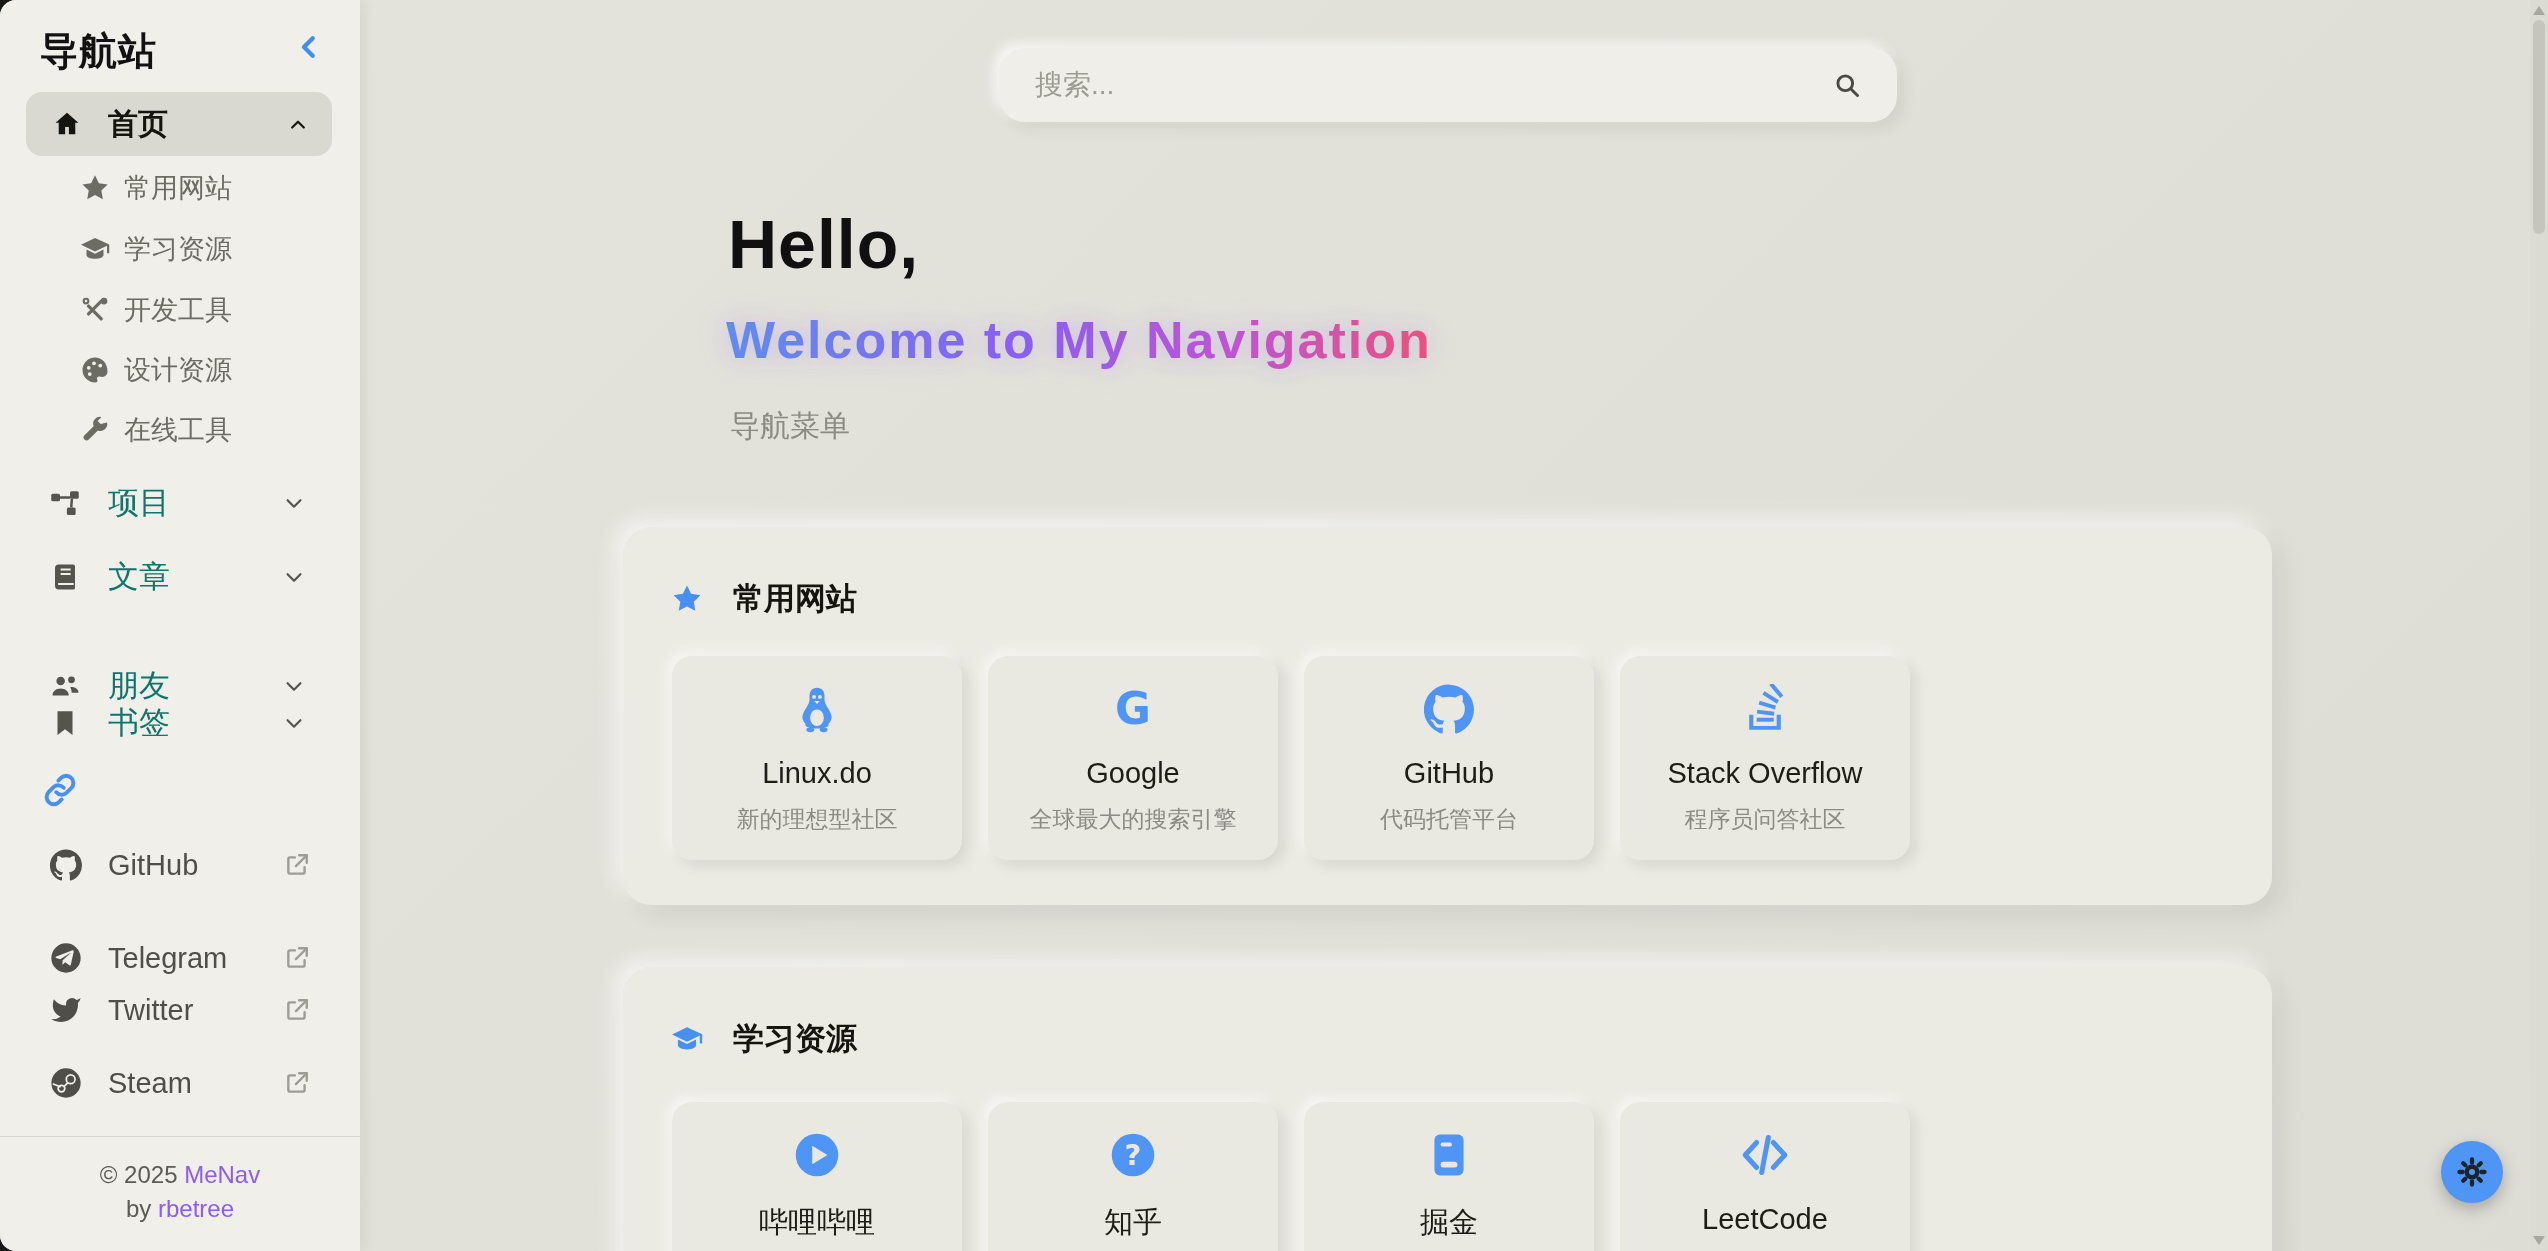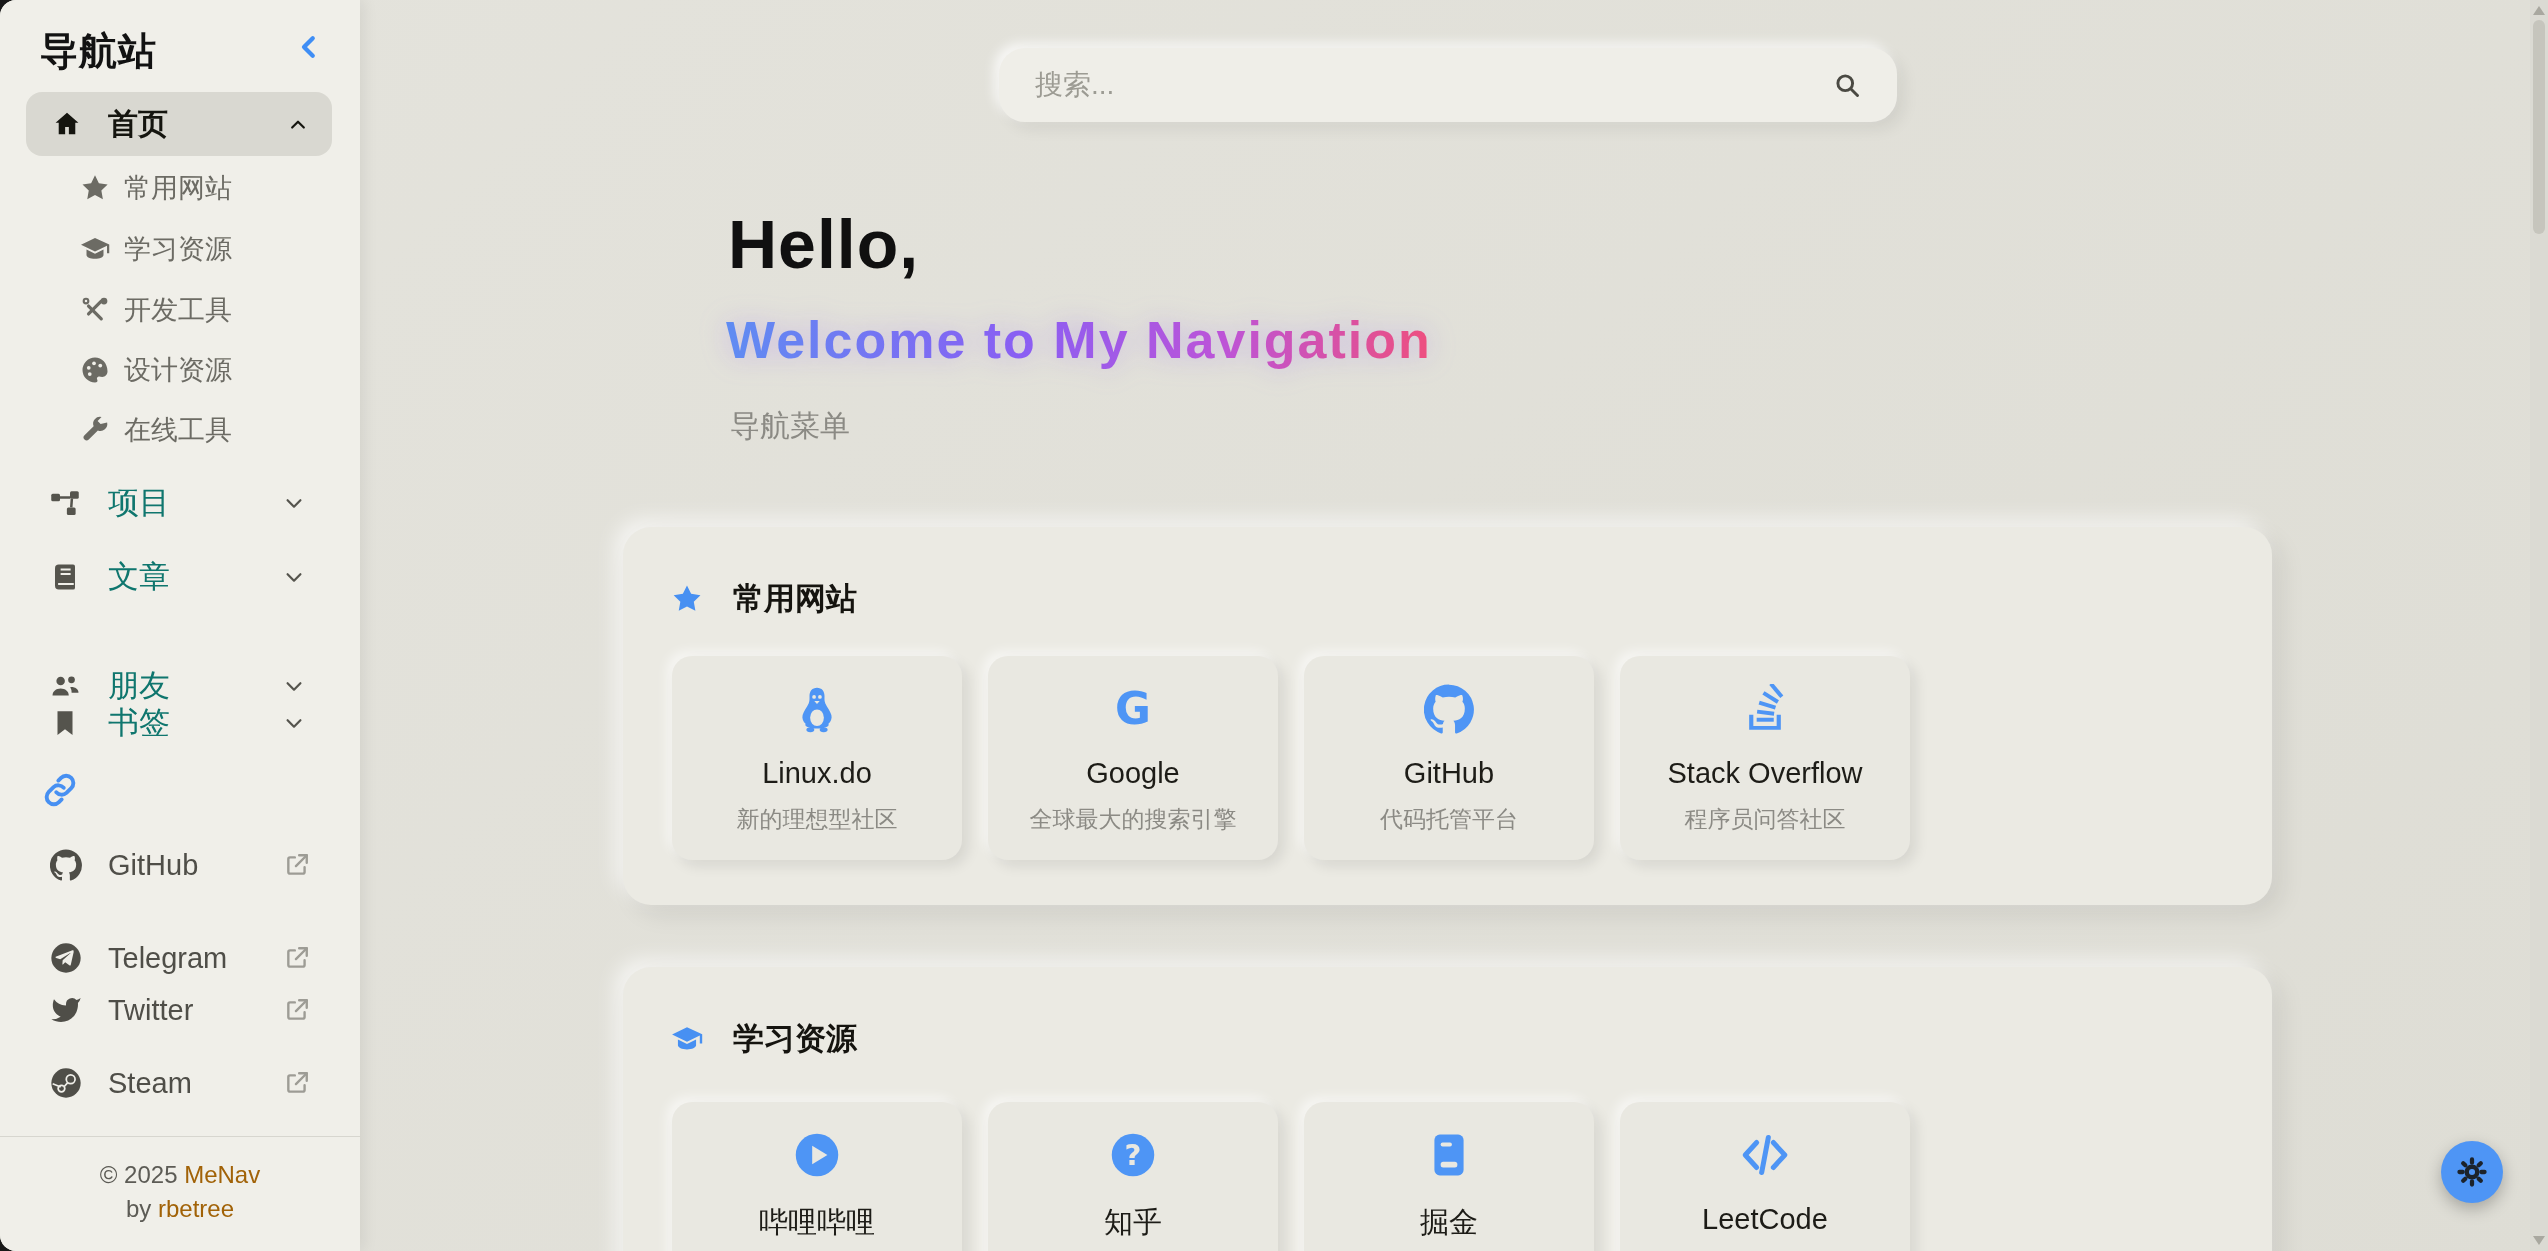--- a/index.html
+++ b/index.html
@@ -63,21 +63,21 @@
     position:absolute;left:108px;top:50%;transform:translateY(-50%);
     font-size:29px;color:#4f4e48;text-decoration:none;
   }
   .soc-row .ext{left:284px;top:17px;width:26px;height:26px;color:#9d9c95;}
 
   .sb-divider{position:absolute;left:0;top:1136px;width:360px;height:1px;background:#d7d6cf;}
   .sb-footer{
     position:absolute;width:360px;text-align:center;
     font-size:24px;color:#5c5b55;line-height:30px;
   }
-  .sb-footer a{color:#a16207;text-decoration:none;cursor:pointer;}
+  .sb-footer a{color:#8b5cf6;text-decoration:none;cursor:pointer;}
   .f1{top:1160px;} .f2{top:1194px;}
 
   
   .search-bar{
     position:absolute;left:999px;top:48px;width:898px;height:74px;
     background:#efeee8;border-radius:26px;
     box-shadow:7px 7px 16px rgba(0,0,0,.07),-5px -5px 12px rgba(255,255,255,.75);
     z-index:2;
   }
   .search-bar input{

